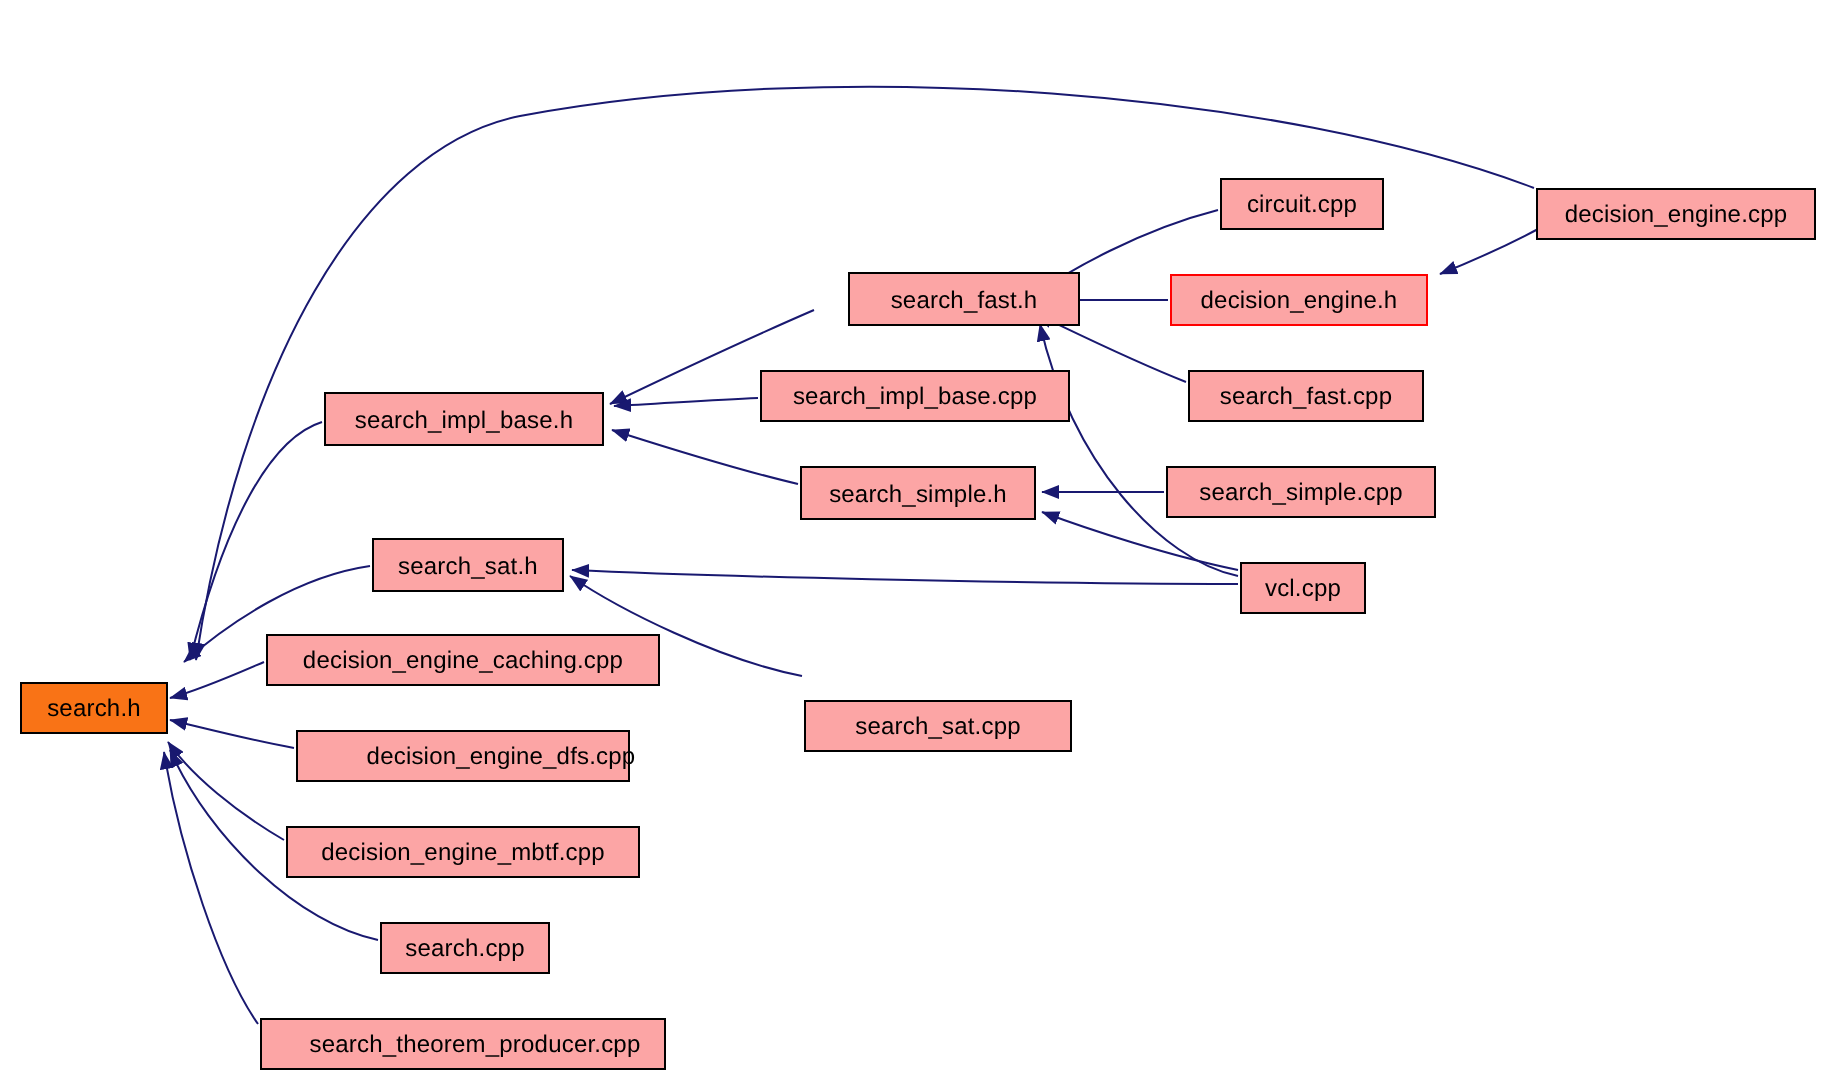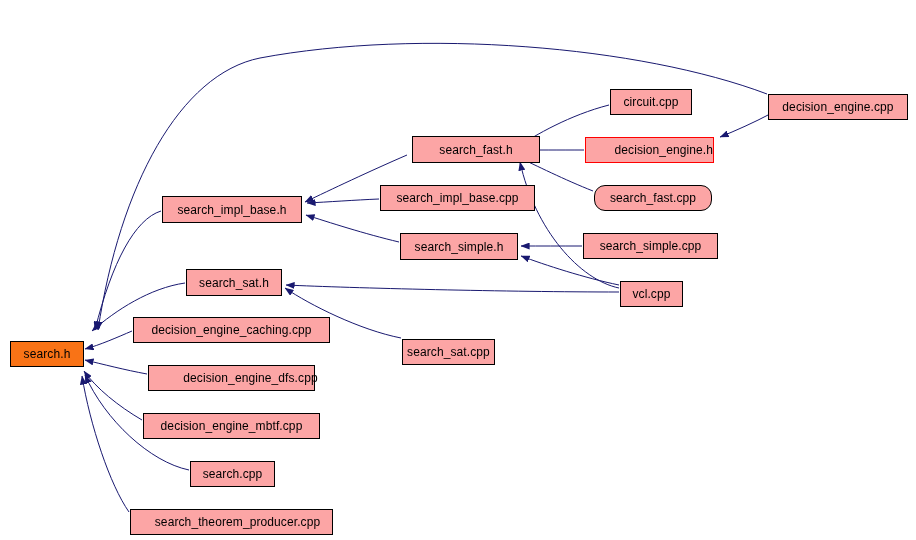--- a/index.html
+++ b/index.html
@@ -37,21 +37,20 @@
     white-space: nowrap;
     letter-spacing: 0.1px;
   }
   .node.current {
     background: #f97316;
     border-color: #000000;
   }
   .node.highlight {
     border-color: #ff0000;
     border-width: 1px;
-    justify-content: flex-end;
   }
   .node-label {
     pointer-events: none;
   }
 </style>
 </head>
 <body>
 
 <div id="graph">
   <svg id="edge-layer" width="916" height="540" viewBox="0 0 916 540" xmlns="http://www.w3.org/2000/svg">
@@ -101,39 +100,39 @@
       </div>
       <div class="node" style="left: 143px; top: 413px; width: 177px; height: 26px;">
         <span class="node-label">decision_engine_mbtf.cpp</span>
       </div>
       <div class="node" style="left: 190px; top: 461px; width: 85px; height: 26px;">
         <span class="node-label">search.cpp</span>
       </div>
       <div class="node" style="left: 130px; top: 509px; width: 203px; height: 26px; padding-left: 12px;">
         <span class="node-label">search_theorem_producer.cpp</span>
       </div>
-      <div class="node" style="left: 412px; top: 136px; width: 128px; height: 27px;">
+      <div class="node" style="left: 424px; top: 136px; width: 116px; height: 27px;">
         <span class="node-label">search_fast.h</span>
       </div>
       <div class="node" style="left: 380px; top: 185px; width: 155px; height: 26px;">
         <span class="node-label">search_impl_base.cpp</span>
       </div>
       <div class="node" style="left: 400px; top: 233px; width: 118px; height: 27px;">
         <span class="node-label">search_simple.h</span>
       </div>
-      <div class="node" style="left: 402px; top: 339px; width: 93px; height: 26px; align-items: center;">
+      <div class="node" style="left: 402px; top: 350px; width: 134px; height: 26px; align-items: center;">
         <span class="node-label">search_sat.cpp</span>
       </div>
       <div class="node" style="left: 610px; top: 89px; width: 82px; height: 26px;">
         <span class="node-label">circuit.cpp</span>
       </div>
       <div class="node highlight" style="left: 585px; top: 137px; width: 129px; height: 26px;">
         <span class="node-label">decision_engine.h</span>
       </div>
-      <div class="node" style="left: 594px; top: 185px; width: 118px; height: 26px; border-radius: 11px;">
+      <div class="node" style="left: 594px; top: 185px; width: 118px; height: 26px;">
         <span class="node-label">search_fast.cpp</span>
       </div>
       <div class="node" style="left: 583px; top: 233px; width: 135px; height: 26px;">
         <span class="node-label">search_simple.cpp</span>
       </div>
       <div class="node" style="left: 620px; top: 281px; width: 63px; height: 26px; text-align: center;">
         <span class="node-label">vcl.cpp</span>
       </div>
       <div class="node" style="left: 768px; top: 94px; width: 140px; height: 26px;">
         <span class="node-label">decision_engine.cpp</span>

